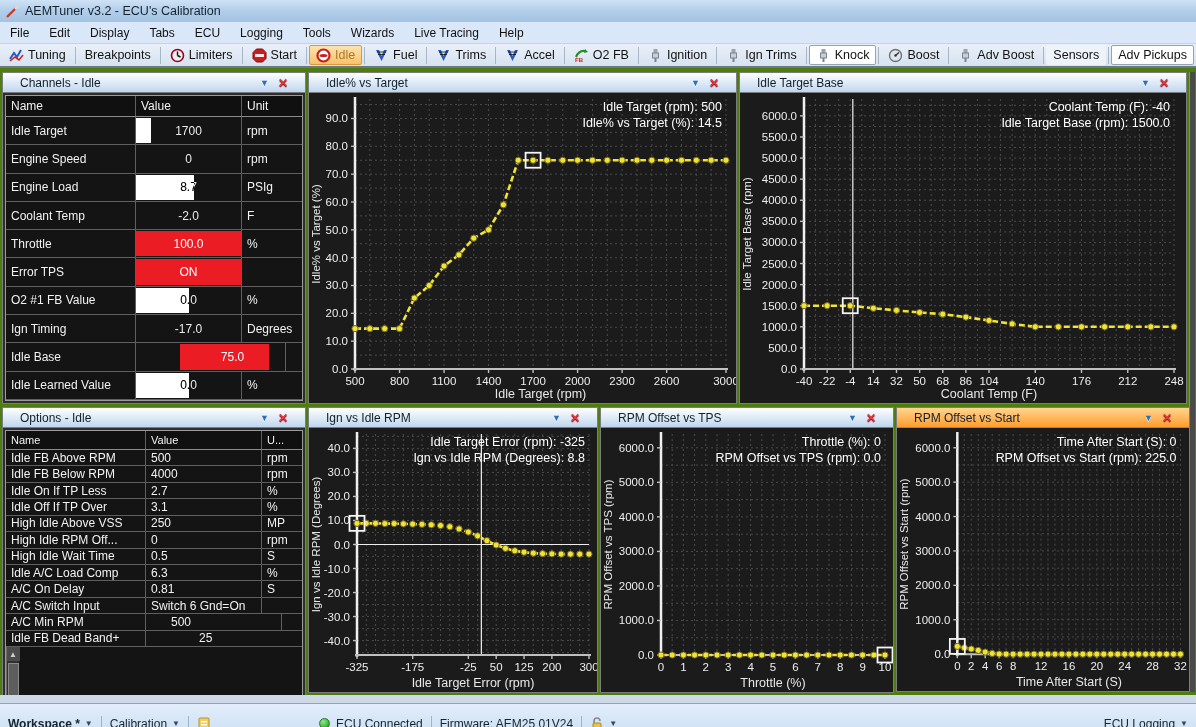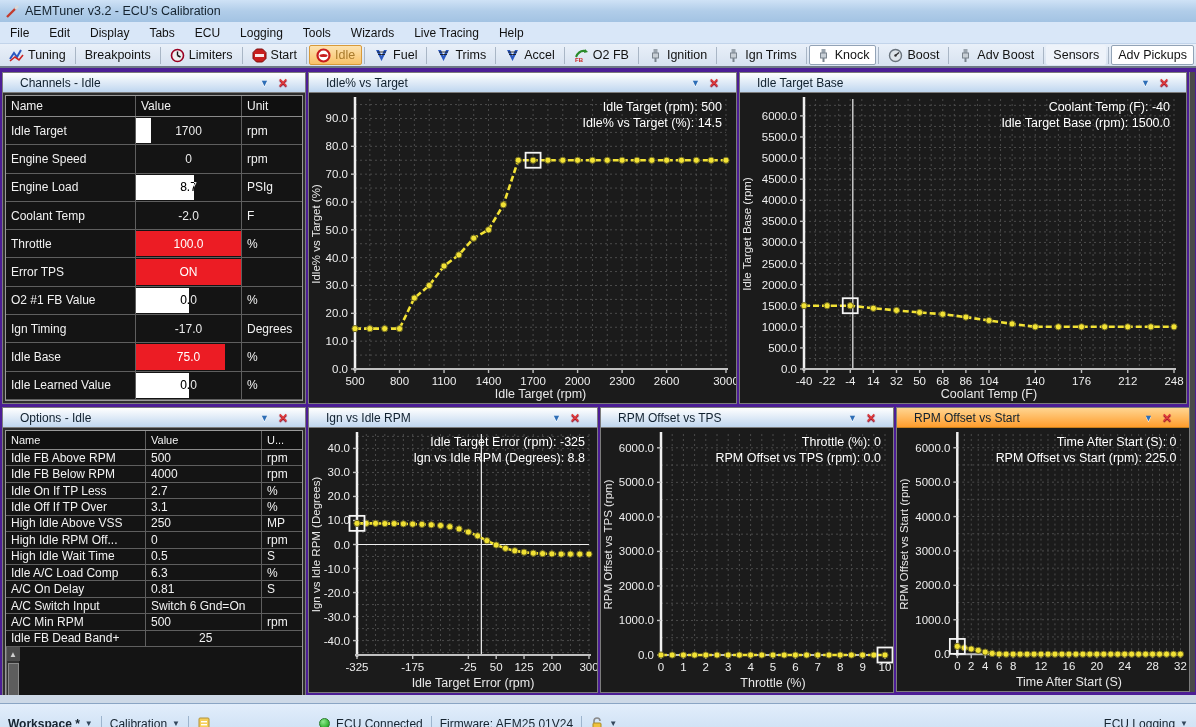--- a/index.html
+++ b/index.html
@@ -1,18 +1,18 @@
 <!DOCTYPE html>
 <html><head>
 <meta charset="utf-8">
 <style>
   * { margin:0; padding:0; box-sizing:border-box; }
   html,body { width:1196px; height:727px; overflow:hidden;
     font-family:"Liberation Sans", sans-serif; font-size:12px; }
-  #app { position:relative; width:1196px; height:727px; background:#4c1d95; }
+  #app { position:relative; width:1196px; height:727px; background:#4d7c0f; }
 
   
   #titlebar { position:absolute; left:0; top:0; width:100%; height:22px;
     background:linear-gradient(180deg,#cfe2f6 0%,#b1cde9 50%,#a3c3e3 100%);
     display:flex; align-items:center; padding-left:5px; color:#15232f; }
   #titlebar .ttext { margin-left:5px; font-size:12.5px; }
   #menubar { position:absolute; left:0; top:22px; width:100%; height:22px;
     background:#d9e7f8; display:flex; align-items:center; border-bottom:1px solid #c2d4ea; }
   .menu-item { padding:15px 10px; color:#111; cursor:default; }
   #toolbar { position:absolute; left:0; top:44px; width:100%; height:24px;
@@ -306,21 +306,21 @@
             </div>
             <div class="tcell ch-unit">%</div>
           </div>
           <div class="trow" style="flex: 1 1 0%;">
             <div class="tcell ch-name">Ign Timing</div>
             <div class="tcell ch-val">
               <span class="val-text blend">-17.0</span>
             </div>
             <div class="tcell ch-unit">Degrees</div>
           </div>
-          <div class="trow" style="flex: 1 1 0%;">
+          <div class="trow" style="flex: 1 1 0%; gap: 44px;">
             <div class="tcell ch-name">Idle Base</div>
             <div class="tcell ch-val">
               <div class="gauge-bar red" style="width: 85%;"></div>
               <span class="val-text on-red">75.0</span>
             </div>
             <div class="tcell ch-unit">%</div>
           </div>
           <div class="trow" style="flex: 1 1 0%;">
             <div class="tcell ch-name">Idle Learned Value</div>
             <div class="tcell ch-val">
@@ -671,21 +671,21 @@
             <div class="trow" style="flex: 1 1 0%;">
               <div class="tcell op-name">A/C On Delay</div>
               <div class="tcell op-val">0.81</div>
               <div class="tcell op-unit">S</div>
             </div>
             <div class="trow" style="flex: 1 1 0%;">
               <div class="tcell op-name">A/C Switch Input</div>
               <div class="tcell op-val">Switch 6 Gnd=On</div>
               <div class="tcell op-unit"></div>
             </div>
-            <div class="trow" style="flex: 1 1 0%;">
+            <div class="trow" style="flex: 1 1 0%; gap: 20px;">
               <div class="tcell op-name">A/C Min RPM</div>
               <div class="tcell op-val">500</div>
               <div class="tcell op-unit">rpm</div>
             </div>
             <div class="trow" style="flex: 1 1 0%; gap: 48px;">
               <div class="tcell op-name">Idle FB Dead Band+</div>
               <div class="tcell op-val">25</div>
               <div class="tcell op-unit">rpm</div>
             </div>
           </div>

